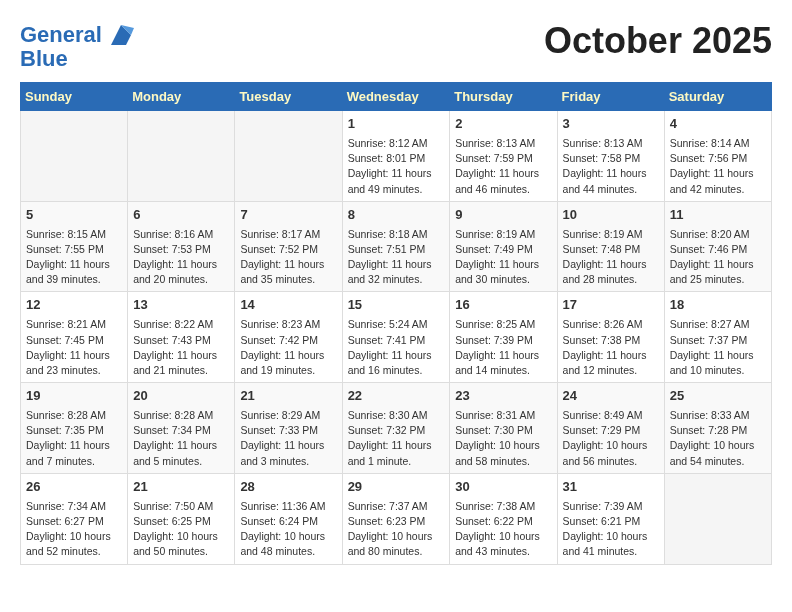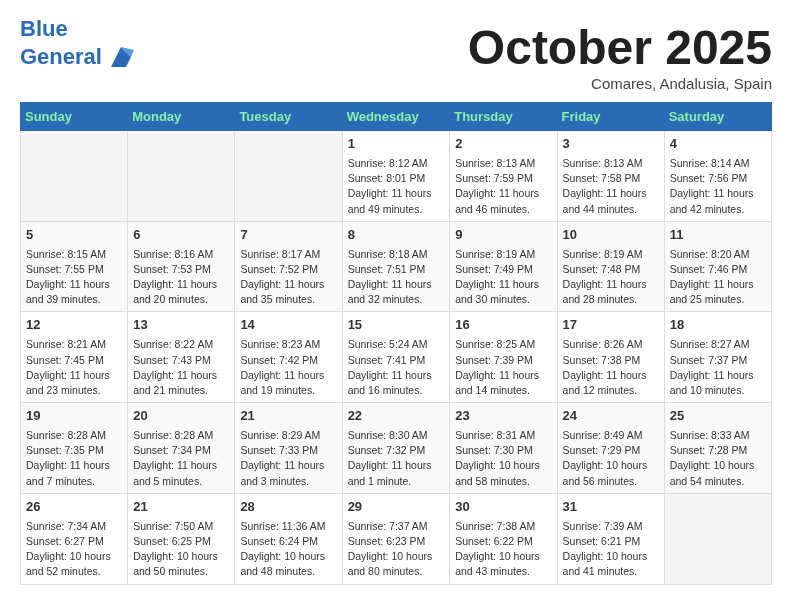--- a/index.html
+++ b/index.html
@@ -31,36 +31,36 @@
     }
     .logo-icon {
       width: 30px;
       height: 30px;
       margin-left: 4px;
     }
     .title-block {
       text-align: right;
     }
     .month-title {
-      font-size: 48px;
+      font-size: 36px;
       font-weight: bold;
       color: #222;
     }
     .subtitle {
       font-size: 15px;
       color: #444;
     }
     .calendar {
       width: 100%;
       border-collapse: collapse;
       font-size: 11px;
     }
     .calendar thead tr th {
       background-color: #2a6bb5;
-      color: #86efac;
+      color: #fef9c3;
       padding: 6px 4px;
       text-align: left;
       font-size: 13px;
       font-weight: bold;
       border: 1px solid #2a6bb5;
     }
     .calendar tbody tr td {
       vertical-align: top;
       padding: 4px 5px;
       border: 1px solid #ddd;
@@ -84,35 +84,34 @@
     .empty-cell {
       background: #f5f5f5 !important;
     }
   </style>
 </head>
 <body>
 
 <div class="header">
   <div class="logo">
     <div>
-      <div style="font-size:22px;font-weight:bold;color:#2a6bb5;margin-top:-4px;">Blue</div>
       <div style="display:flex;align-items:center;">
         <span class="logo-text">
           <span>General</span>
         </span>
         <svg class="logo-icon" viewBox="0 0 30 30">
           <polygon points="5,25 15,5 25,15 20,25" fill="#2a6bb5"></polygon>
           <polygon points="15,5 25,15 28,8" fill="#5599dd"></polygon>
         </svg>
       </div>
+      <div style="font-size:22px;font-weight:bold;color:#2a6bb5;margin-top:-4px;">Blue</div>
     </div>
   </div>
   <div class="title-block">
     <div class="month-title">October 2025</div>
-    <div class="subtitle">Comares, Andalusia, Spain</div>
   </div>
 </div>
 
 <table class="calendar">
   <thead>
     <tr>
     <th>Sunday</th>
         <th>Monday</th>
         <th>Tuesday</th>
         <th>Wednesday</th>

